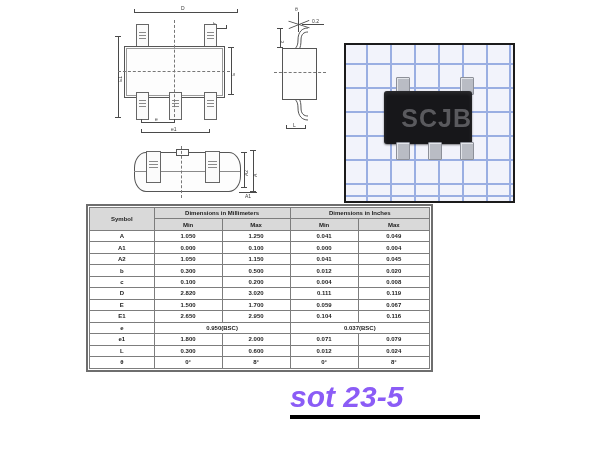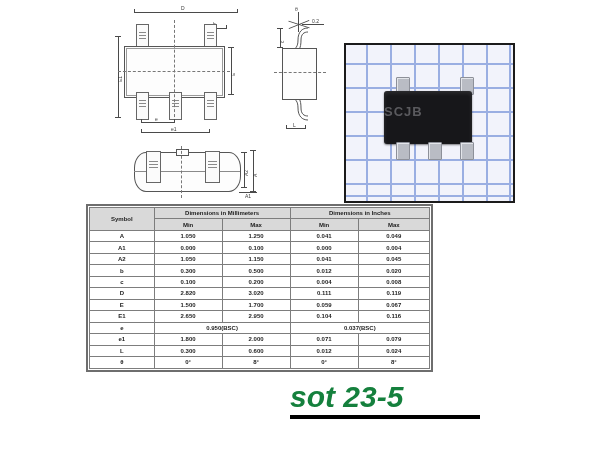--- a/index.html
+++ b/index.html
@@ -44,22 +44,22 @@
       #f2f3fb;
     background-position:-4px -6px,-4px -6px,0 0;
     overflow:hidden;
   }
   .chip-body{
     position:absolute;left:38px;top:46px;width:88px;height:53px;
     background:#17171a;border-radius:3px;
     box-shadow:inset 0 2px 4px rgba(255,255,255,.10),0 1px 2px rgba(0,0,0,.5);
   }
   .chip-mark{
-    position:absolute;left:0;right:0;top:13px;text-align:left;
-    color:#5a5a5e;font-size:13px;font-weight:bold;letter-spacing:1px;
+    position:absolute;left:0;right:0;top:13px;text-align:right;
+    color:#5a5a5e;font-size:25px;font-weight:bold;letter-spacing:1px;
     font-family:"Liberation Sans",sans-serif;
   }
   .pin{
     position:absolute;width:12px;height:16px;background:#b9bcc4;
     border:1px solid #8d9099;border-radius:1px;
     box-shadow:inset 1px 1px 0 #e3e5ea;
   }
 
   
   .tblwrap{position:absolute;left:86px;top:204px;width:347px;}
@@ -75,21 +75,21 @@
     line-height:1.05;
   }
   th{background:#d9d9d9;}
   td.sym{background:#ffffff;}
   .tbl-outer{border:2px solid #6e6e6e;padding:1px;background:#ffffff;}
 
   
   .title{
     position:absolute;left:290px;top:380px;
     font-size:30px;font-weight:bold;font-style:italic;
-    color:#15803d;font-family:"Liberation Sans",sans-serif;
+    color:#8b5cf6;font-family:"Liberation Sans",sans-serif;
     letter-spacing:0px;
   }
   .title-rule{position:absolute;left:290px;top:415px;width:190px;height:4px;background:#000;}
 </style>
 </head>
 <body>
 
 <div class="page">
 
   <div class="dwg" style="left:112px;top:4px;width:130px;height:130px;">

